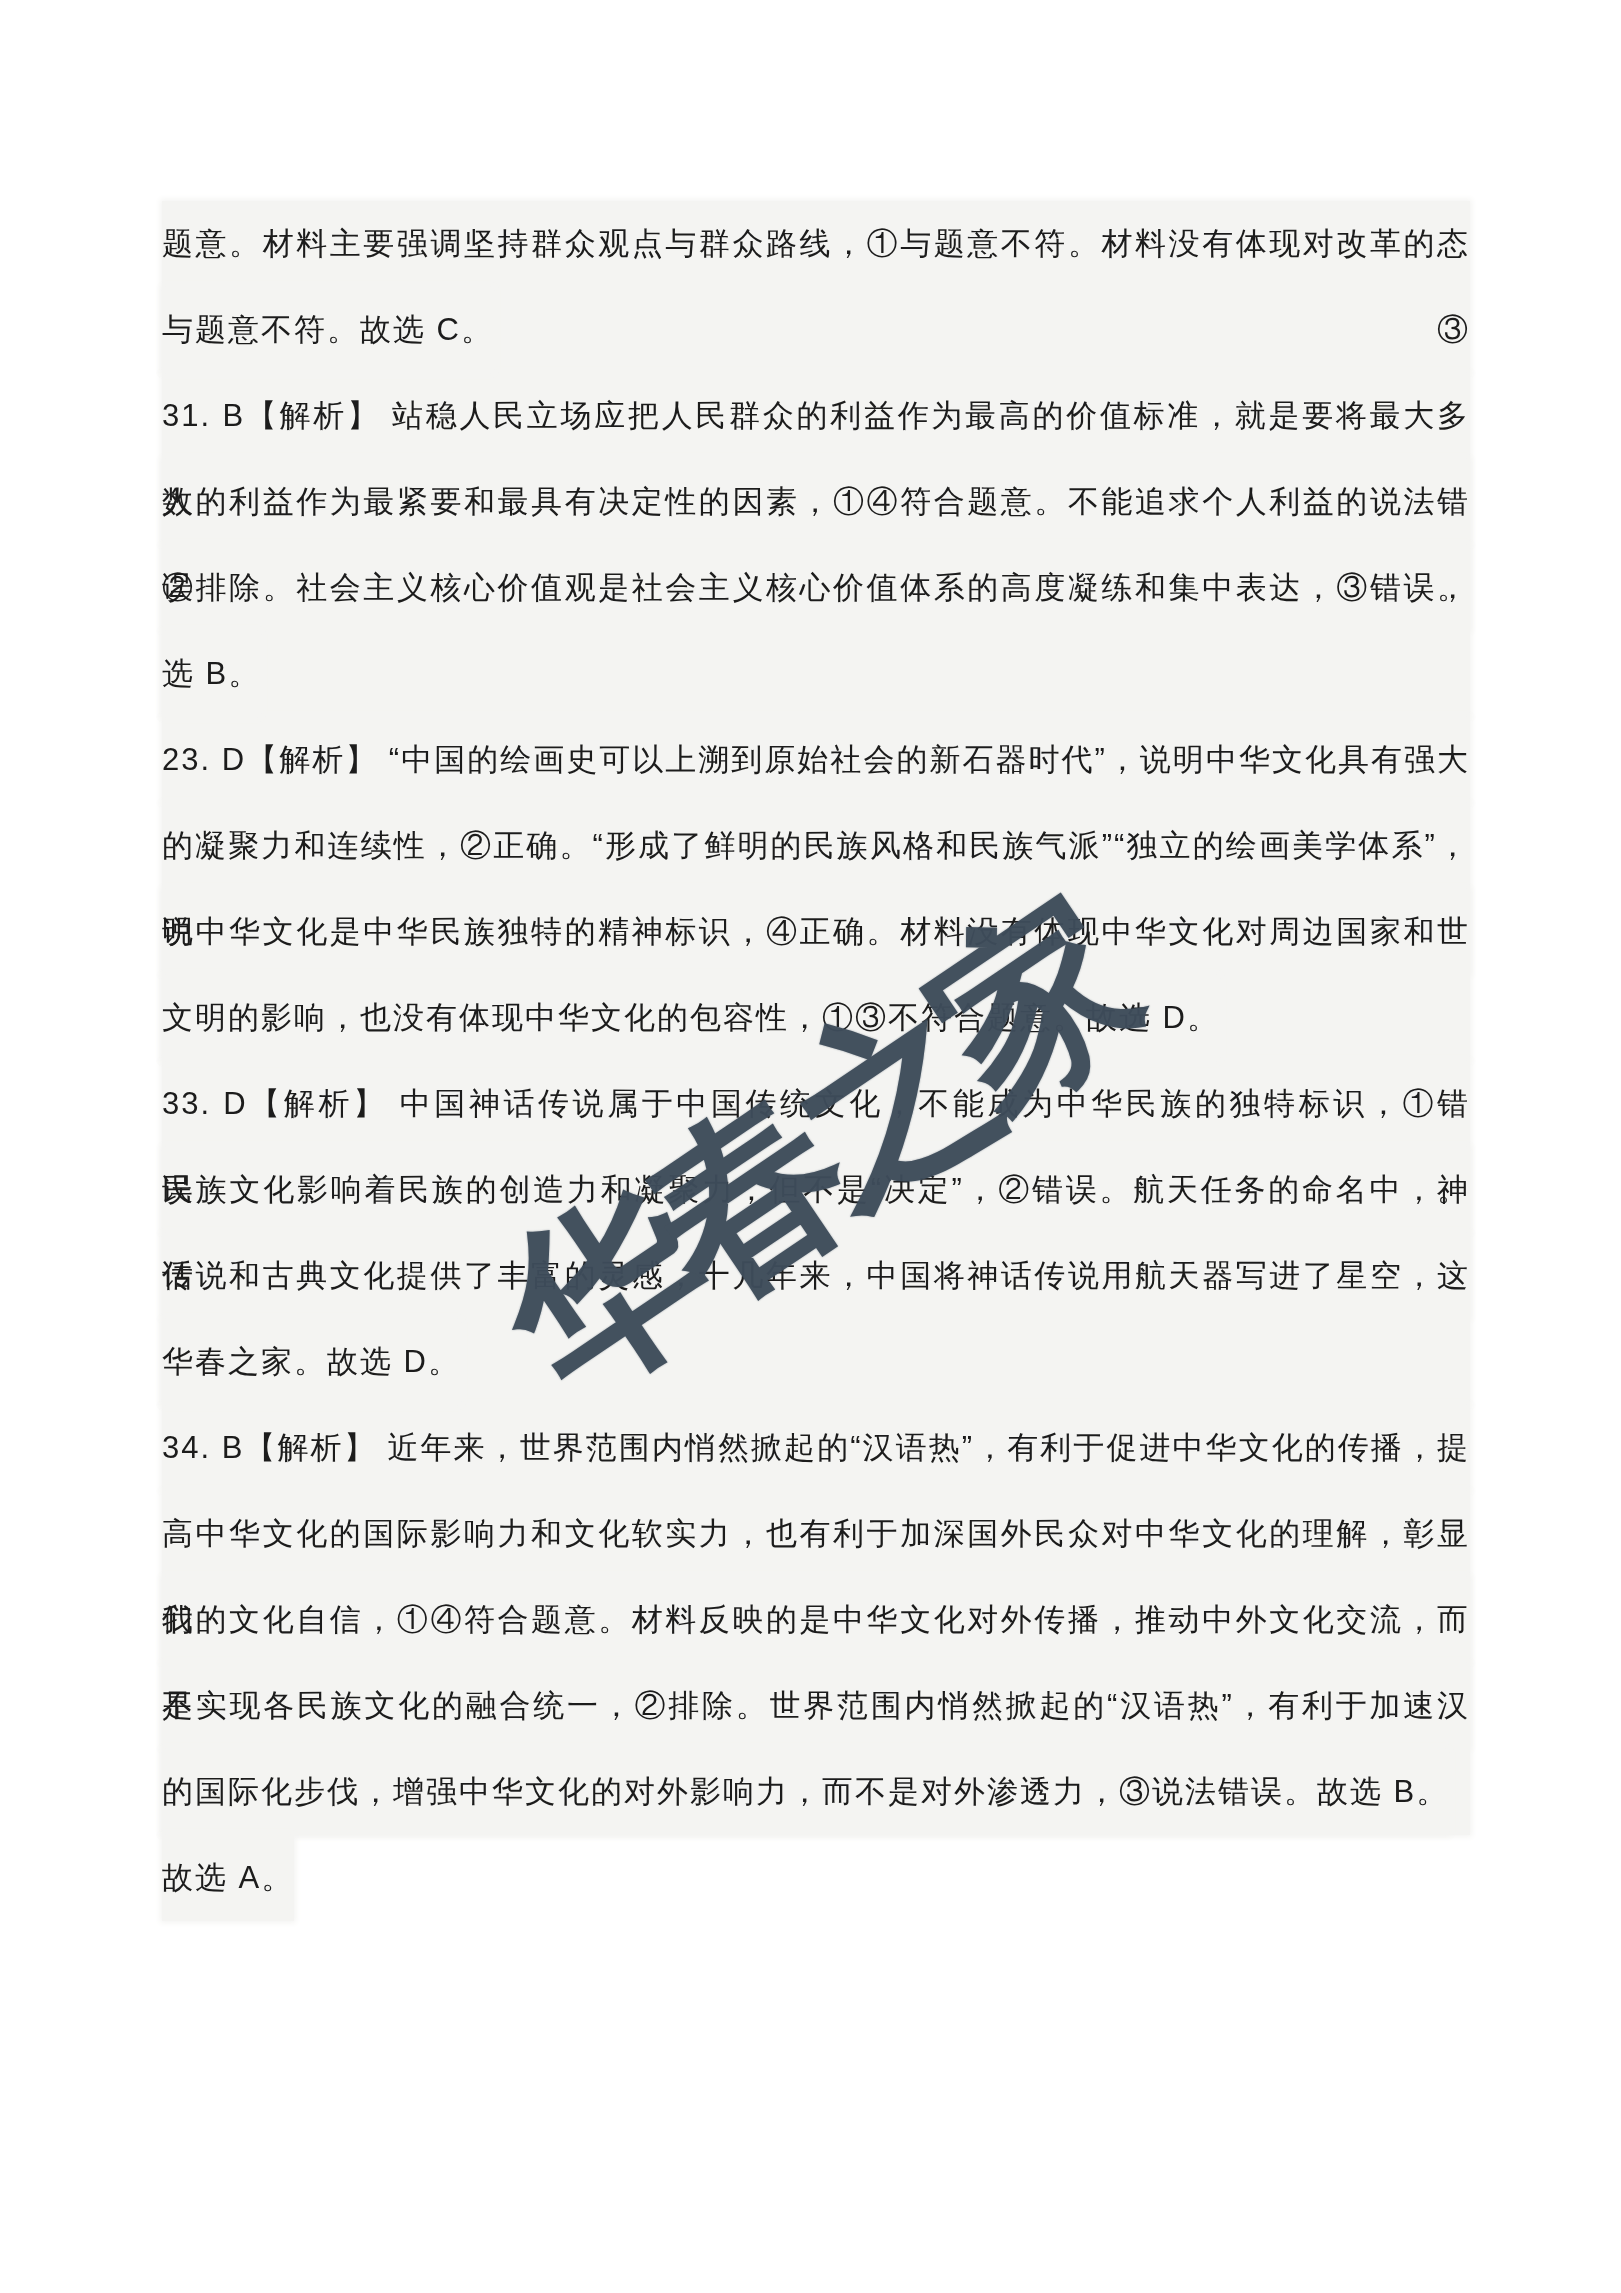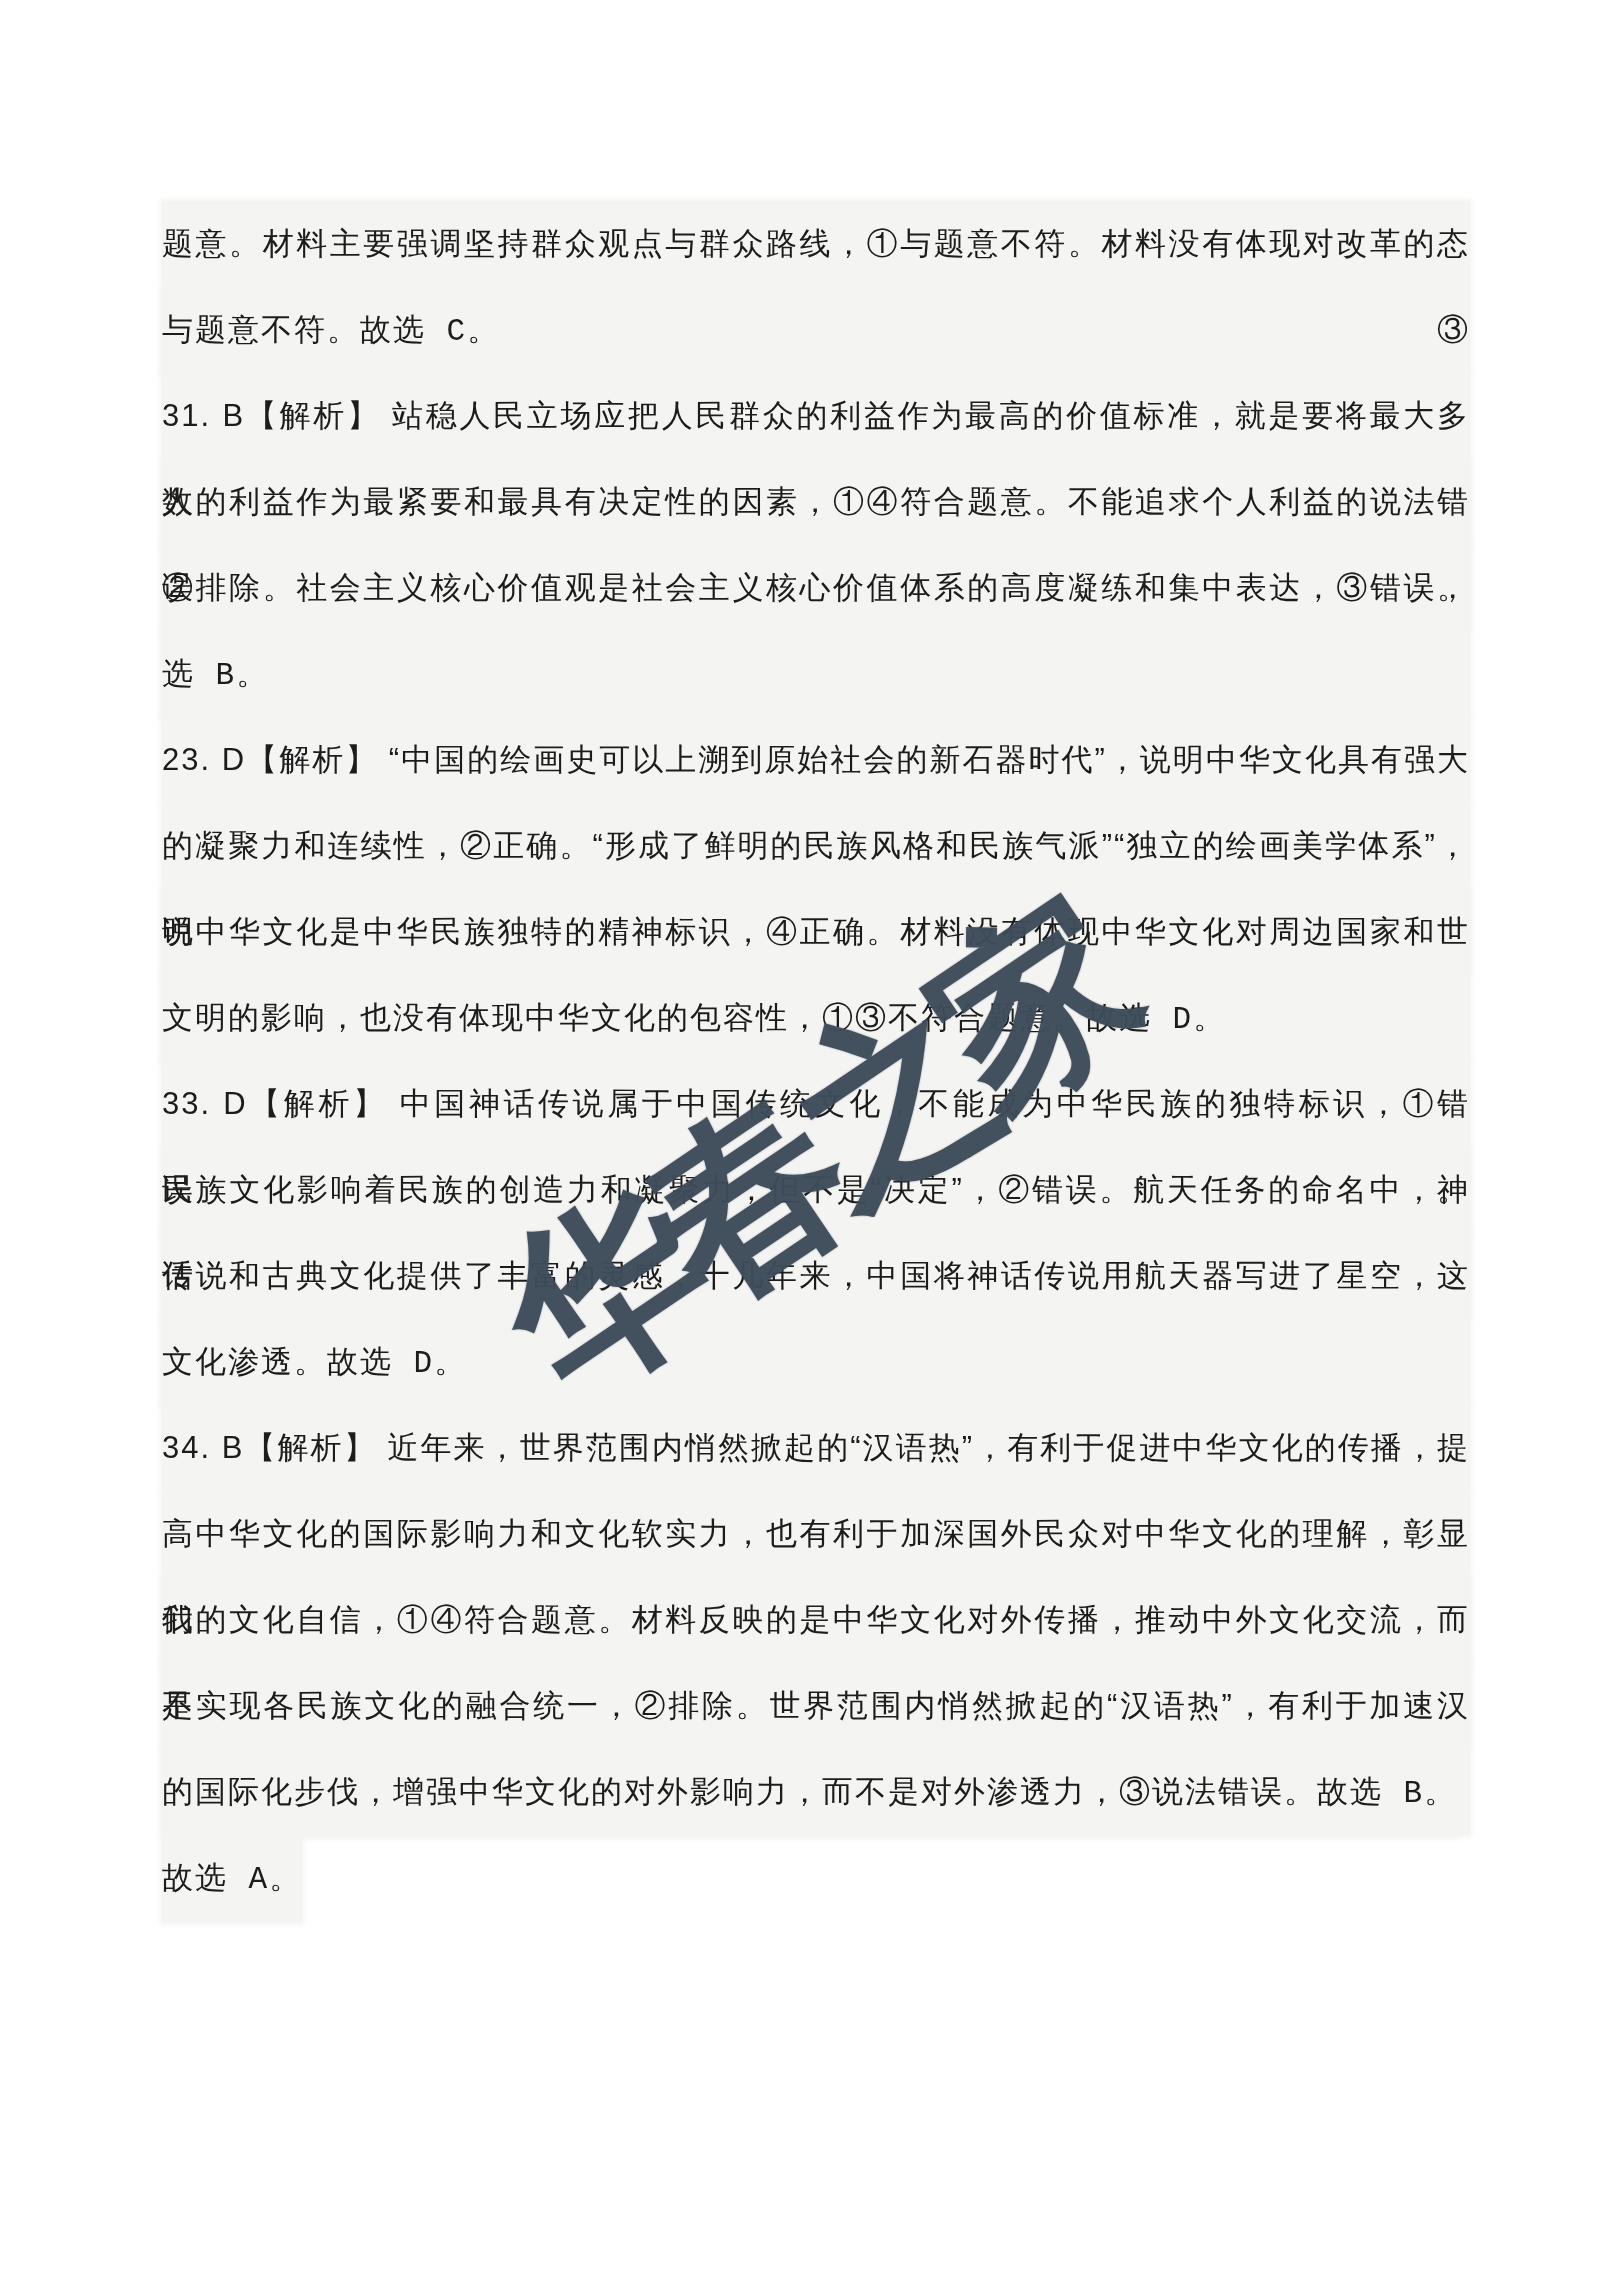--- a/index.html
+++ b/index.html
@@ -28,21 +28,21 @@
     box-shadow:0 0 5.9px 2px #f4f4f2;
   }
   
   .line.fill{white-space:normal;}
   .line.fill .t{
     display:block;
     text-align:justify;
     text-align-last:justify;
   }
   
-  .line.end .t{display:inline-block;font-family:Liberation Mono, monospace;}
+  .line.end .t{display:inline-block;}
   #watermark{
     position:absolute;
     left:814px;top:1155px;
     transform:translate(-50%,-50%) rotate(-34deg);
     font-size:192px;
     font-weight:bold;
     letter-spacing:-19.6px;
     white-space:nowrap;
     opacity:0.97;
     text-shadow:0 0 2px rgba(62,76,90,0.5);
@@ -80,21 +80,21 @@
       <div class="line end"><span class="t">文明的影响，也没有体现中华文化的包容性，①③不符合题意。故选 D。</span></div>
       <div class="line fill">
         <span class="t">33. D【解析】  中国神话传说属于中国传统文化，不能成为中华民族的独特标识，①错误。</span>
       </div>
       <div class="line fill">
         <span class="t">民族文化影响着民族的创造力和凝聚力，但不是“决定”，②错误。航天任务的命名中，神话</span>
       </div>
       <div class="line fill">
         <span class="t">传说和古典文化提供了丰富的灵感，十几年来，中国将神话传说用航天器写进了星空，这表</span>
       </div>
-      <div class="line end"><span class="t">文化渗透。故选 D。</span></div>
+      <div class="line end"><span class="t">华春之家。故选 D。</span></div>
       <div class="line fill">
         <span class="t">34. B【解析】  近年来，世界范围内悄然掀起的“汉语热”，有利于促进中华文化的传播，提</span>
       </div>
       <div class="line fill">
         <span class="t">高中华文化的国际影响力和文化软实力，也有利于加深国外民众对中华文化的理解，彰显我</span>
       </div>
       <div class="line fill">
         <span class="t">们的文化自信，①④符合题意。材料反映的是中华文化对外传播，推动中外文化交流，而不</span>
       </div>
       <div class="line fill">

